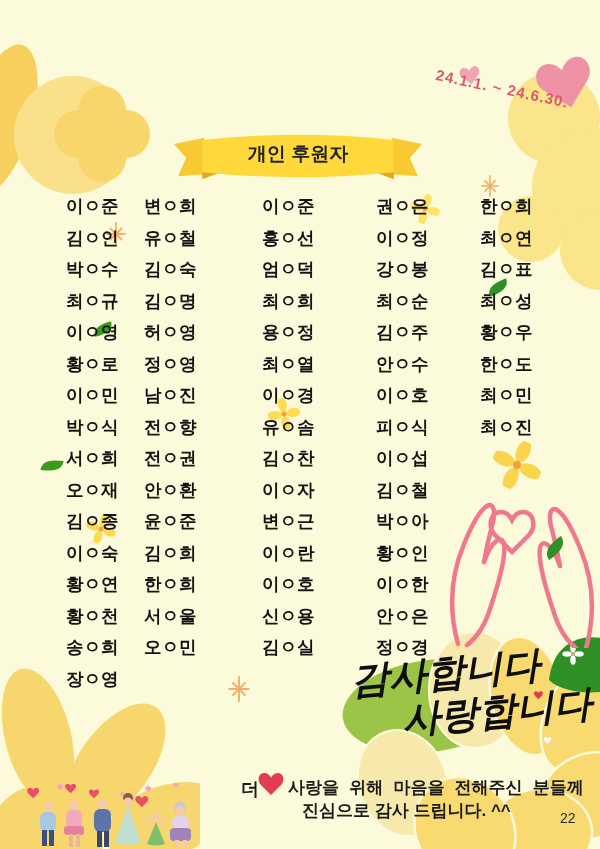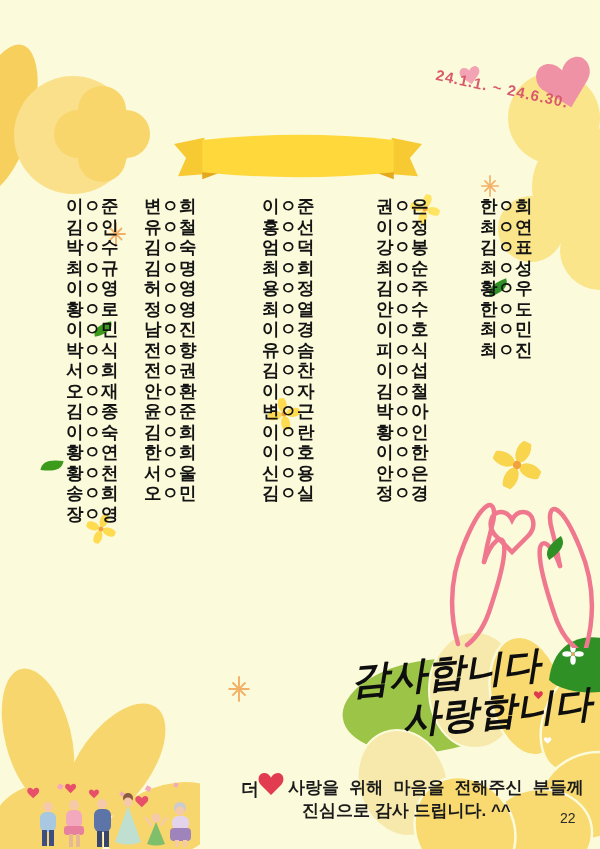--- a/index.html
+++ b/index.html
@@ -13,21 +13,21 @@
          color:#D6423E;z-index:6;white-space:nowrap;}
   .date-range{left:438px;top:66px;transform:rotate(12deg);transform-origin:left top;
               font-size:15px;font-weight:bold;color:#D95A6C;letter-spacing:1px;z-index:6;white-space:nowrap;}
 
   
   .ribbon-svg{left:172px;top:129px;width:252px;height:52px;z-index:4;}
   .ribbon-label{left:172px;top:141px;width:252px;text-align:center;font-size:19px;
                 font-weight:bold;color:#222;z-index:5;}
 
   
-  .name-col{position:absolute;top:198px;display:flex;flex-direction:column;gap:3px;
+  .name-col{position:absolute;top:198px;display:flex;flex-direction:column;gap:14px;
             font-size:17.5px;font-weight:bold;color:#141414;line-height:1;z-index:5;white-space:nowrap;}
   .c1{left:66px}.c2{left:144px}.c3{left:262px}.c4{left:376px}.c5{left:480px}
 
   
   .deco{position:absolute;z-index:1;}
   .deco2{position:absolute;z-index:2;}
   .deco3{position:absolute;z-index:3;}
 
   
   .thanks{left:338px;top:650px;transform:rotate(-5deg);z-index:6;color:#0E0E0E;
@@ -93,20 +93,21 @@
 
   <div class="abs date-range">24.1.1. ~ 24.6.30.</div>
 
   <svg class="abs ribbon-svg" viewBox="0 0 250 50">
     <path d="M32 8 L2 14 L14 28 L6 46 L32 44 Z" fill="#F7C933"></path>
     <path d="M218 8 L248 14 L236 28 L244 46 L218 44 Z" fill="#F7C933"></path>
     <path d="M30 40 L30 49 L46 43 Z" fill="#E3A81C"></path>
     <path d="M220 40 L220 49 L204 43 Z" fill="#E3A81C"></path>
     <path d="M30 10 Q125 0 220 10 L220 42 Q125 52 30 42 Z" fill="#FFD83B"></path>
   </svg>
+  <div class="abs ribbon-label">개인 후원자</div>
 
   <div class="name-col c1">
       <div>이ㅇ준</div>
       <div>김ㅇ인</div>
       <div>박ㅇ수</div>
       <div>최ㅇ규</div>
       <div>이ㅇ영</div>
       <div>황ㅇ로</div>
       <div>이ㅇ민</div>
       <div>박ㅇ식</div>

